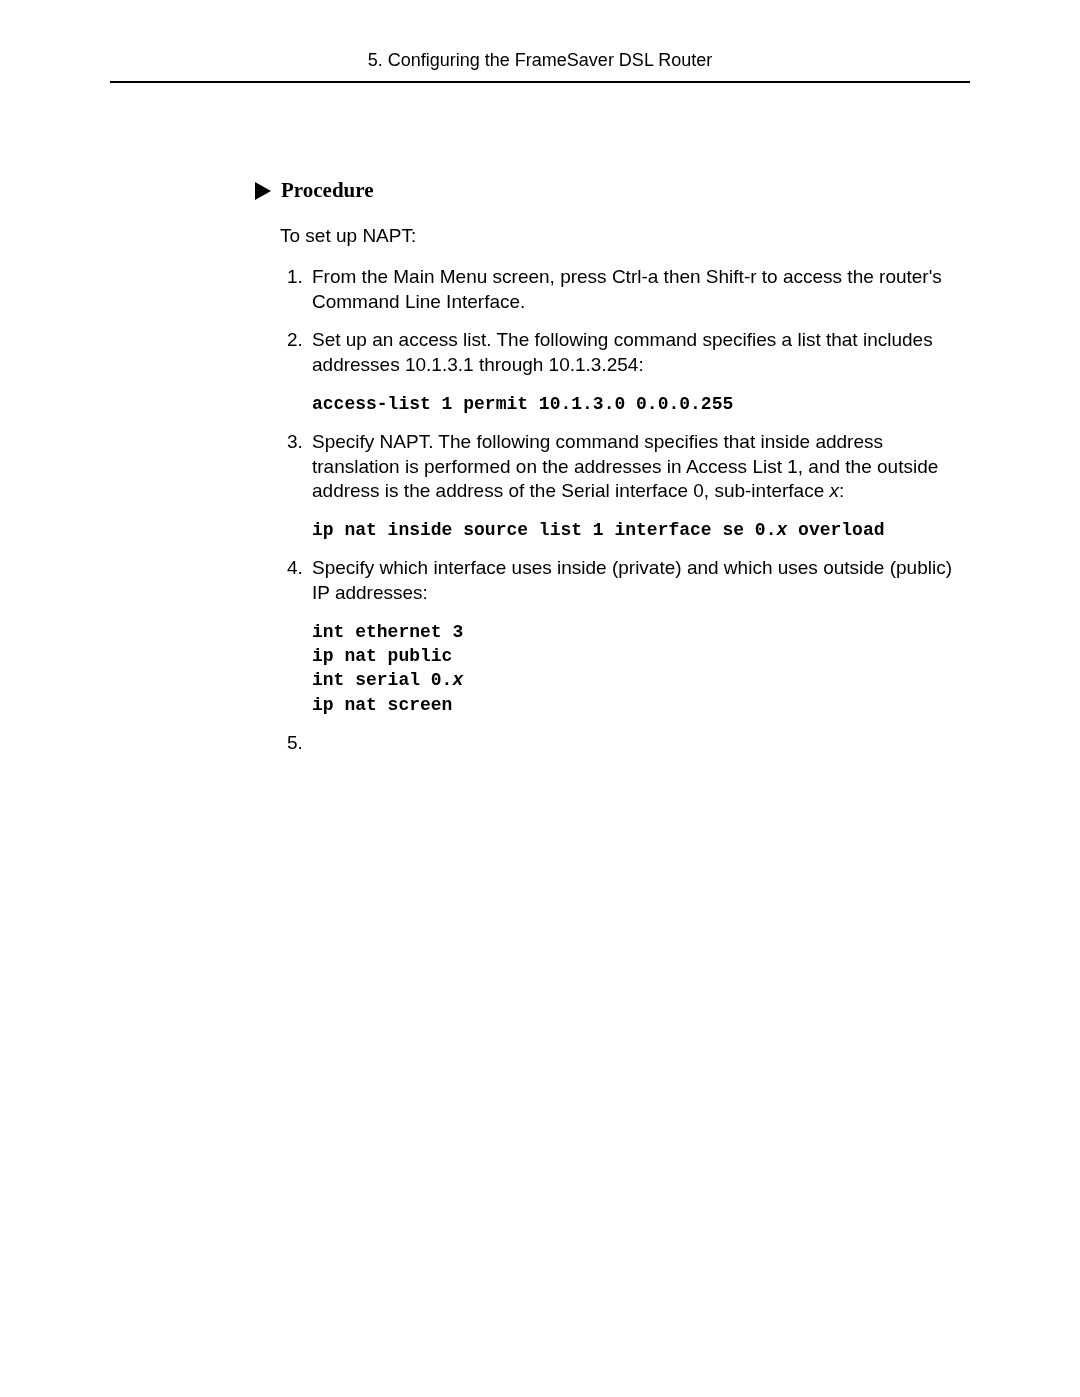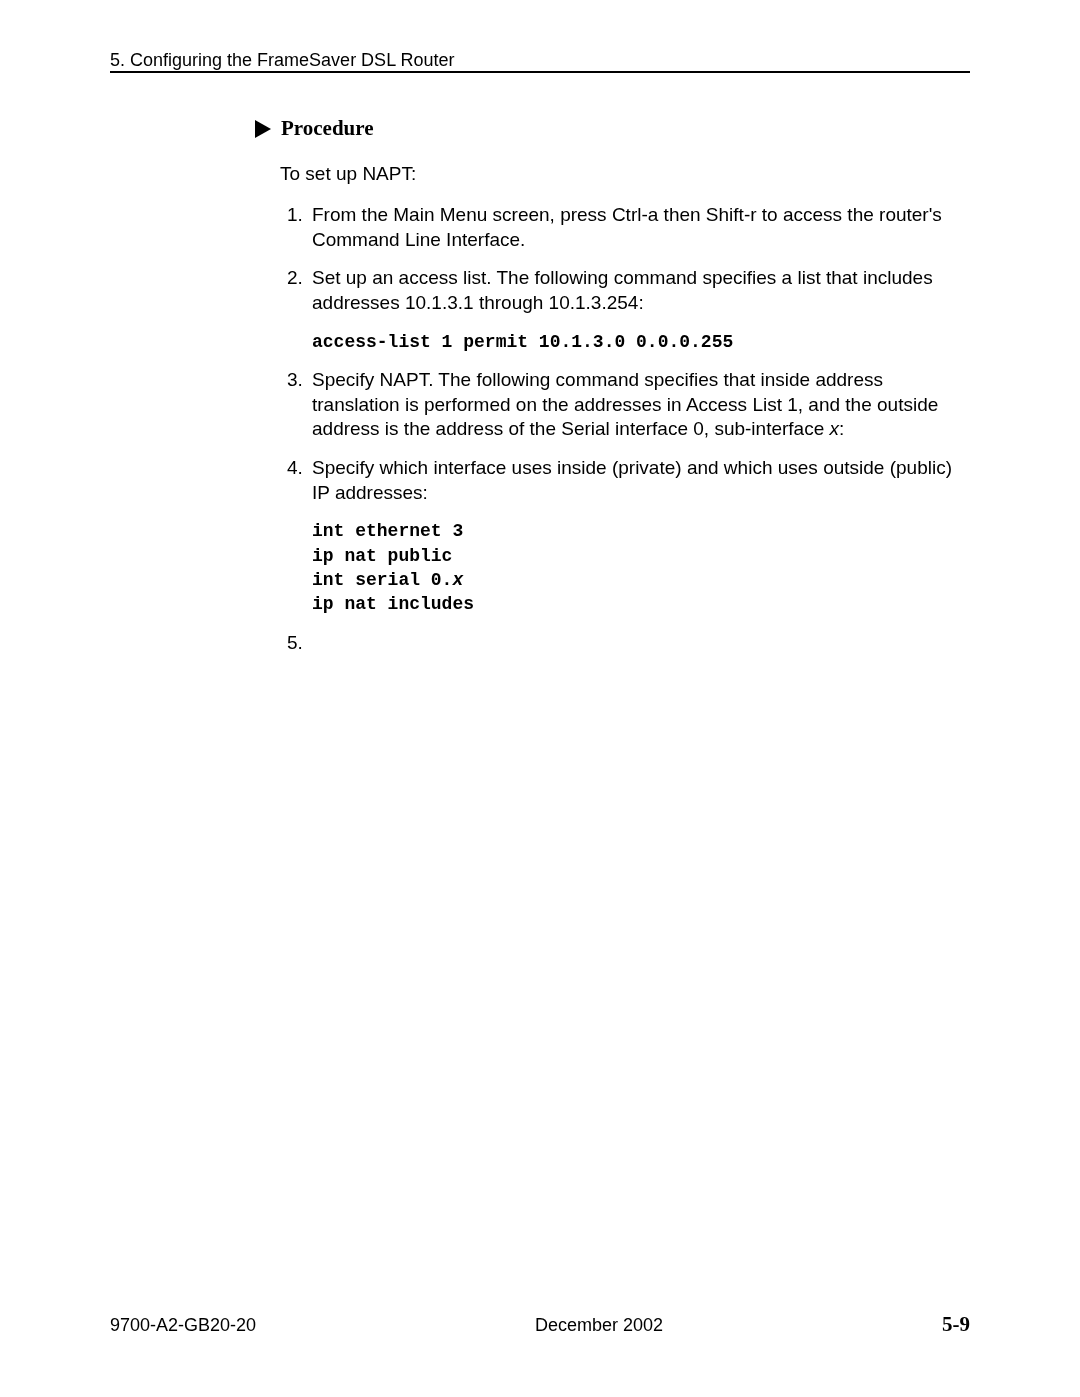--- a/index.html
+++ b/index.html
@@ -10,26 +10,27 @@
     color: #000000;
   }
   .page {
     width: 1080px;
     height: 1397px;
     position: relative;
     box-sizing: border-box;
     padding: 50px 110px 60px 110px;
   }
   .header-area {
-    text-align: left;
+    text-align: center;
     font-size: 18px;
+    padding-bottom: 10px;
     border-bottom: 2px solid #000;
   }
   .content {
-    margin-top: 43px;
+    margin-top: 95px;
     margin-left: 145px;
     margin-right: 0;
   }
   .proc-heading {
     display: flex;
     align-items: center;
     margin-bottom: 22px;
   }
   .proc-heading .tri {
     width: 0;
@@ -111,36 +112,32 @@
         <span>From the Main Menu screen, press Ctrl-a then Shift-r to access the router's Command Line Interface.</span>
       </li>
 
       <li>
         <span>Set up an access list. The following command specifies a list that includes addresses 10.1.3.1 through 10.1.3.254:</span>
         <div class="cmd">access-list 1 permit 10.1.3.0 0.0.0.255</div>
       </li>
 
       <li>
         <span>Specify NAPT. The following command specifies that inside address translation is performed on the addresses in Access List 1, and the outside address is the address of the Serial interface 0, sub-interface </span><span class="ital">x</span><span>:</span>
+        <div class="cmd"><span>ip nat inside source list 1 interface se 0.</span><span class="ital">x</span><span> overload</span></div>
       </li>
 
       <li>
         <span>Specify which interface uses inside (private) and which uses outside (public) IP addresses:</span>
         <div class="cmd"><span>int ethernet 3</span>
 <span>ip nat public</span>
 <span>int serial 0.</span><span class="ital">x</span>
-<span>ip nat includes</span></div>
+<span>ip nat screen</span></div>
       </li>
 
       <li>
       </li>
 
     </ol>
 
   </div>
 
-  <div class="footer">
-    <span>9700-A2-GB20-20</span>
-    <span>December 2002</span>
-    <span class="pnum">5-9</span>
-  </div>
 
 </div>
 
 </body></html>

